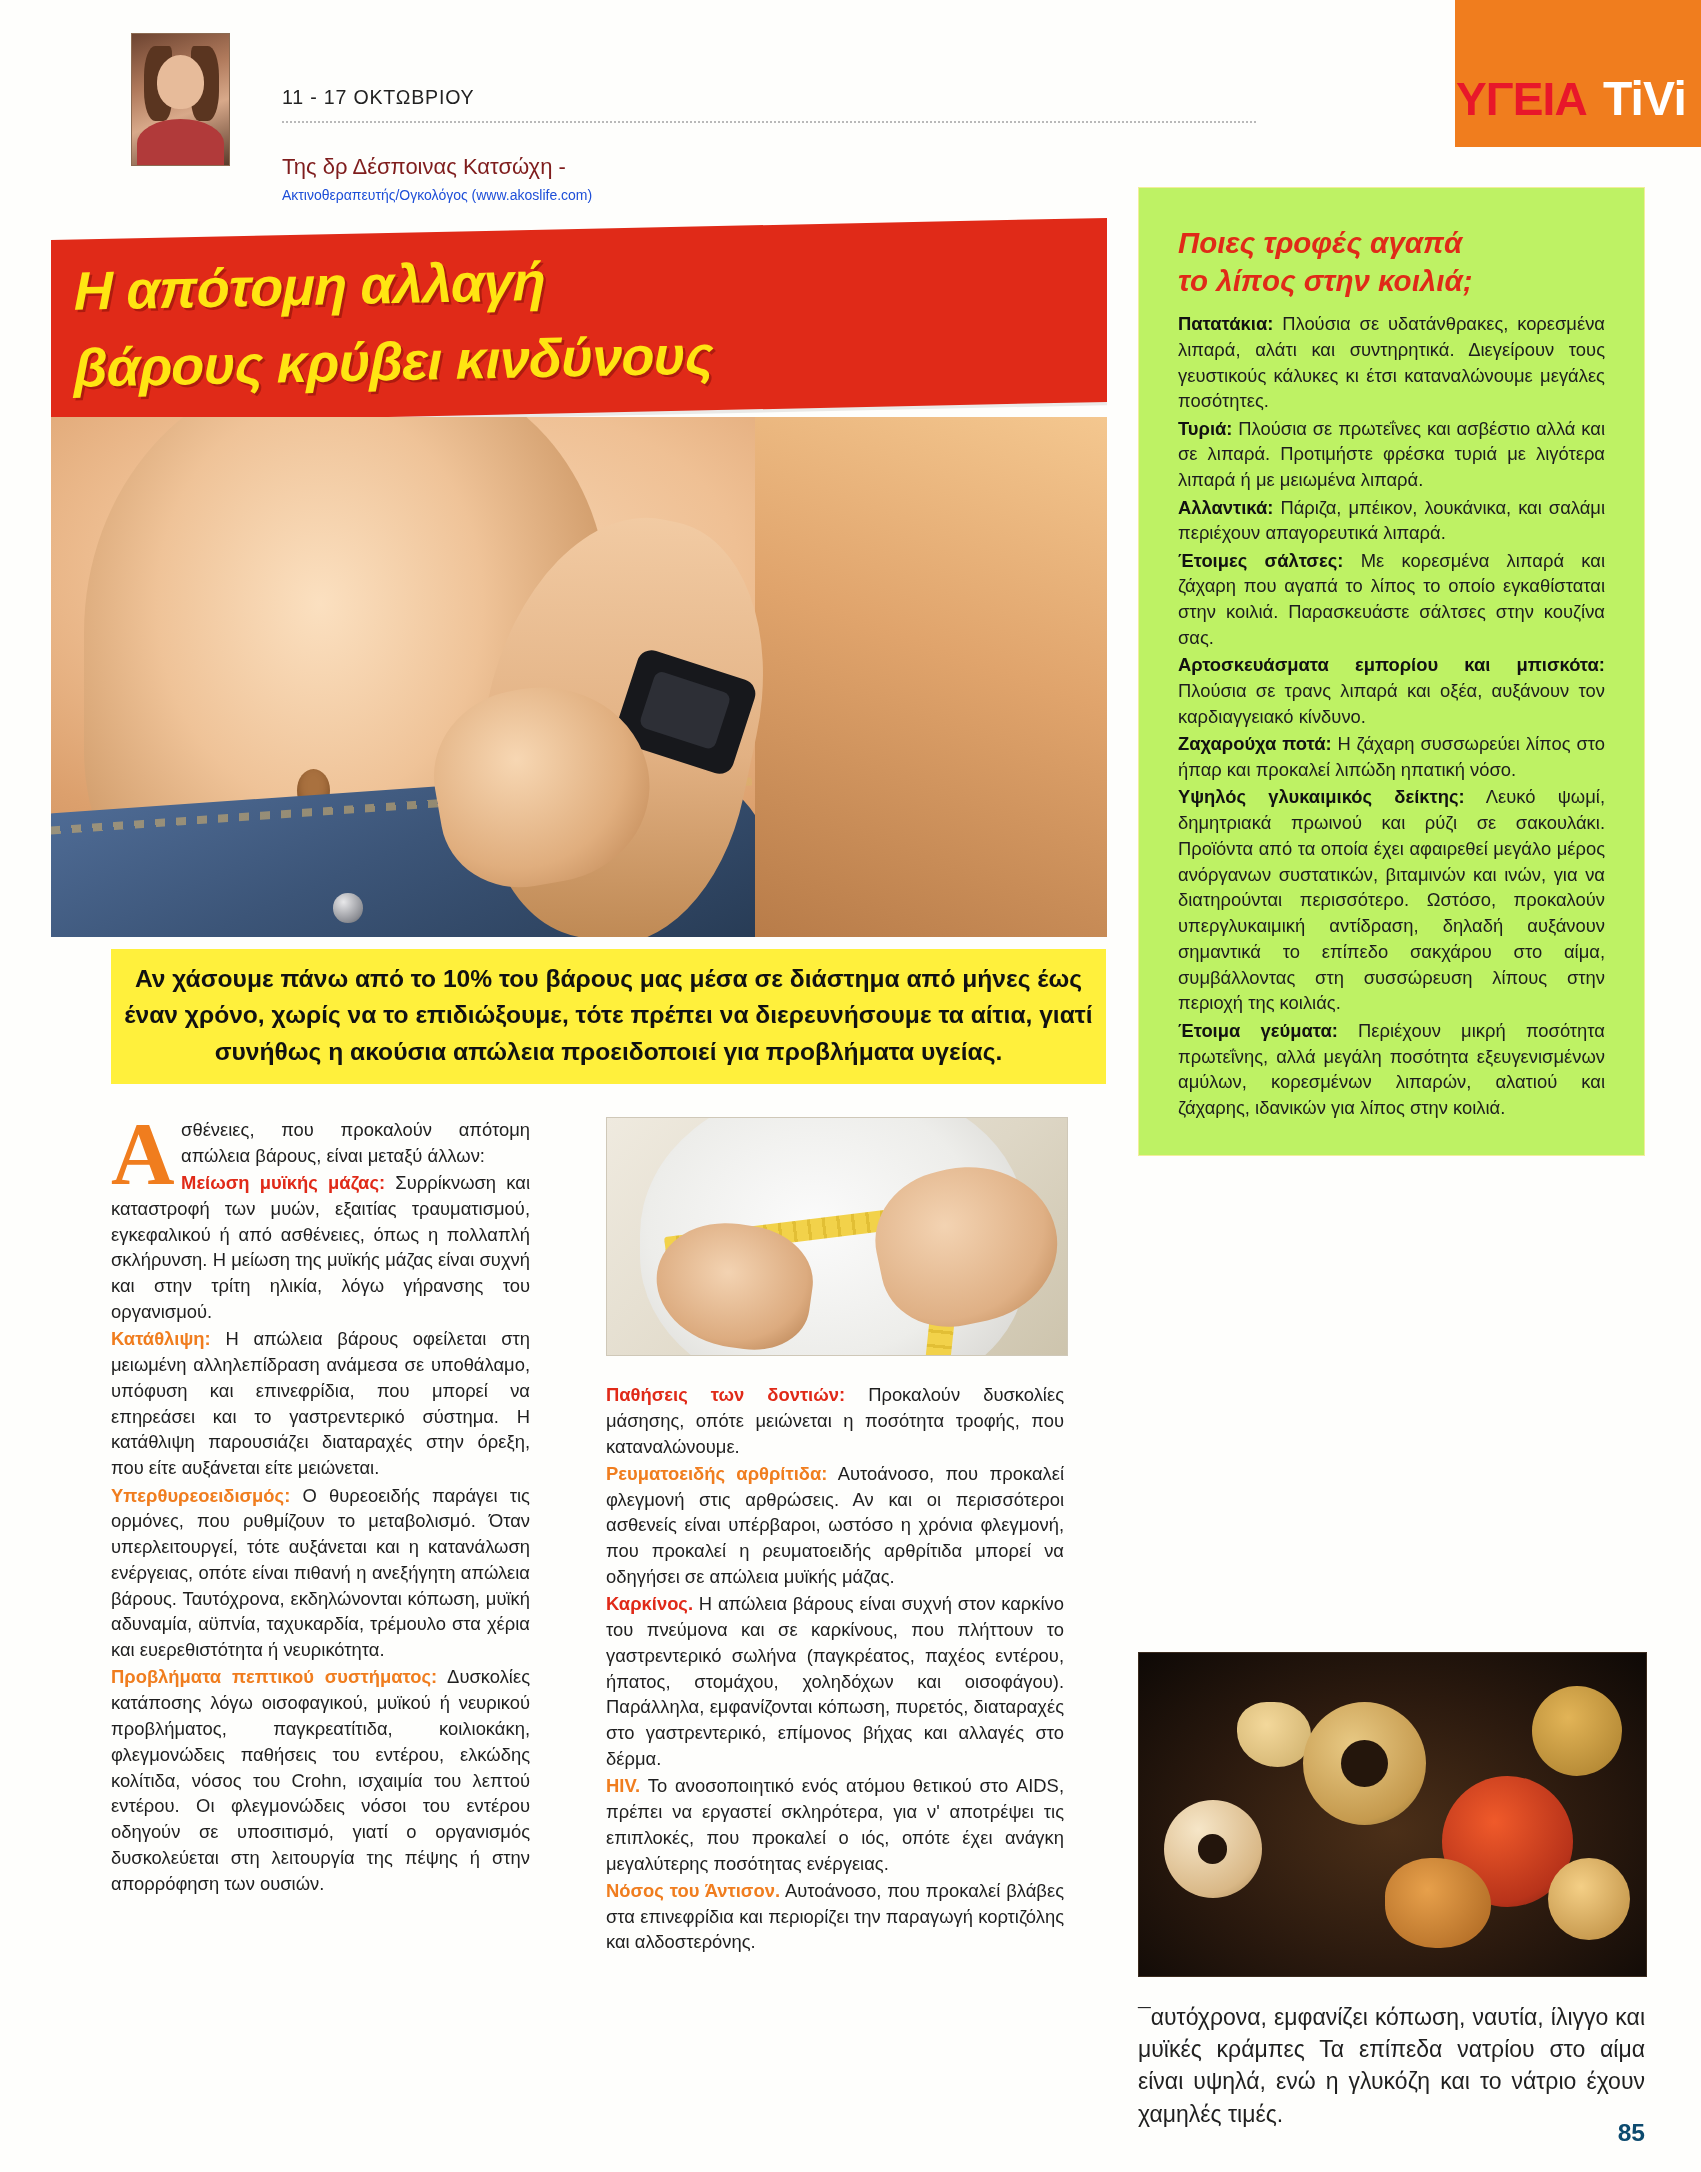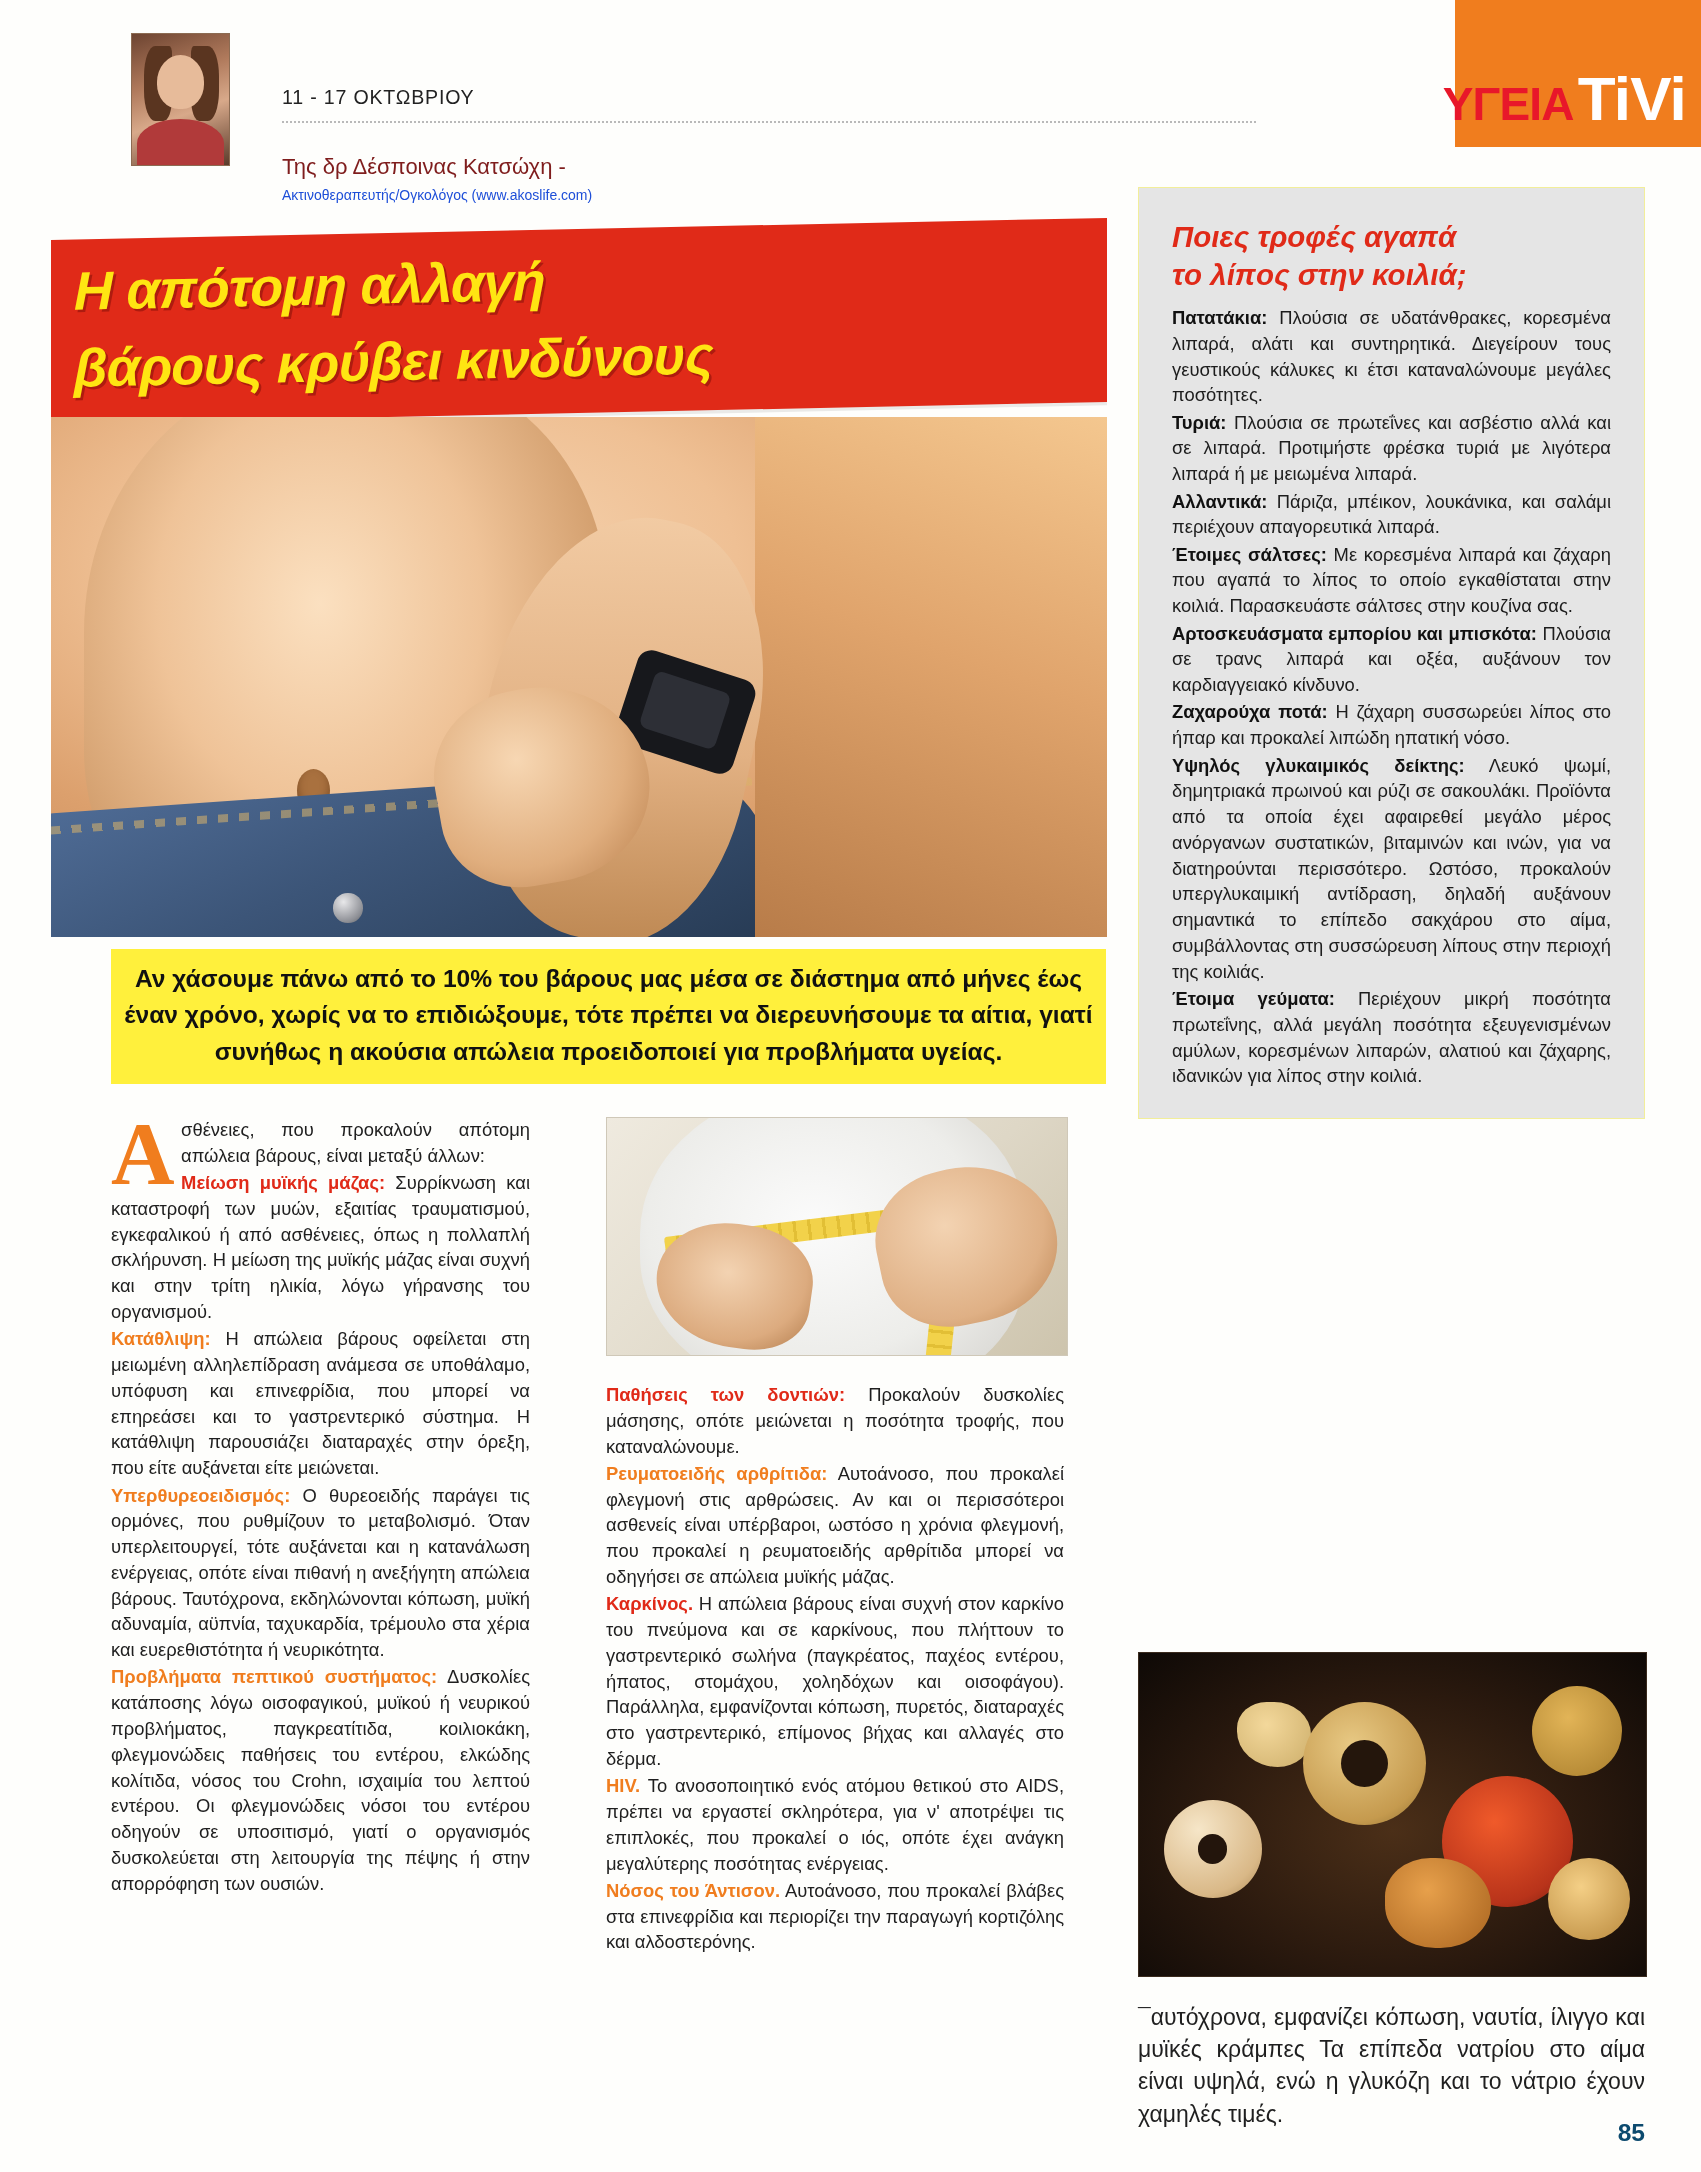--- a/index.html
+++ b/index.html
@@ -40,25 +40,25 @@
     line-height: 57px;
     white-space: nowrap;
   }
   .mast-ygeia {
     font-size: 46px;
     font-weight: bold;
     color: #e8172a;
     letter-spacing: -0.8px;
   }
   .mast-tivi {
-    font-size: 62px;
+    font-size: 48px;
     font-weight: bold;
     color: #ffffff;
     letter-spacing: -0.8px;
-    margin-left: 4px;
+    margin-left: 16px;
     text-align: center;
   }
 
   .author-photo {
     position: absolute;
     left: 131px;
     top: 33px;
     width: 97px;
     height: 131px;
     background: linear-gradient(160deg,#6d4431 0%,#b07a5c 35%,#d8a98a 60%,#5a3b2b 100%);
@@ -325,24 +325,24 @@
     transform: rotate(6deg);
     border-radius:3.3px;
   }
 
   
   .sidebar {
     position: absolute;
     left: 1138px;
     top: 187px;
     width: 507px;
-    background: #e5e5e5;
+    background: #bef264;
     border: 1.6px solid #f2ee9a;
     box-sizing: border-box;
-    padding: 12px;
+    padding: 18px;
   }
   .sidebar-title {
     margin: 18px 21px 11.5px 21px;
     font-size: 29.5px;
     font-weight: bold;
     font-style: italic;
     color: #e02a18;
     line-height: 1.28;
   }
   .sidebar-body {

